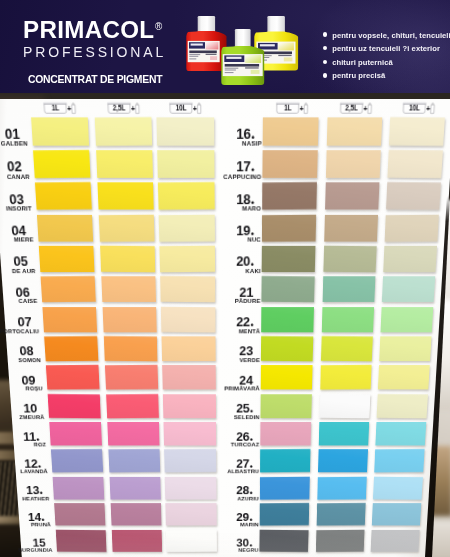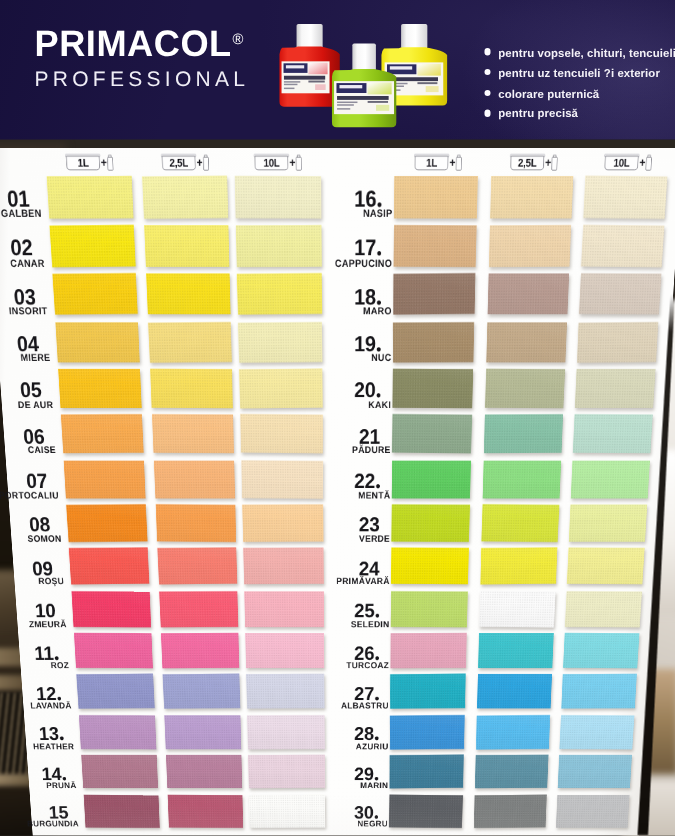--- a/index.html
+++ b/index.html
@@ -544,24 +544,25 @@
         <div class="sw-gl"></div>
       </div>
 <div class="rowlabel" style="left:195.80px;top:432.90px;width:70.00px;"><span class="rnum">30</span><span class="rmark">•</span><div class="rname" style="transform:translateX(7.2px);">NEGRU</div></div>
 <div class="sheet-shade"></div>
 </div>
 <div class="card-edge-r"></div>
 <div class="header">
 <div class="hdr-glow"></div>
 <div class="brand"><span>PRIMACOL</span><span class="reg">®</span></div>
 <div class="subtitle">PROFESSIONAL</div>
+<div class="tagline">CONCENTRAT DE PIGMENT</div>
 <div class="bullets">
 <div class="bullet"><span class="dot"></span><span>pentru vopsele, chituri, tencuieli</span></div>
 <div class="bullet"><span class="dot"></span><span>pentru uz tencuieli ?i exterior</span></div>
-<div class="bullet"><span class="dot"></span><span>colorare puternică</span></div>
+<div class="bullet"><span class="dot"></span><span>chituri puternică</span></div>
 <div class="bullet"><span class="dot"></span><span>pentru precisă</span></div>
 </div>
 <svg class="bottle" width="40.8" height="55.1" viewBox="0 0 40.8 55.1" style="left:186.0px;top:16.1px;">
         <defs>
           <linearGradient id="bottleredB" x1="0" y1="0" x2="1" y2="0">
             <stop offset="0" stop-color="#d4120c"></stop>
             <stop offset="0.13" stop-color="#ee3123"></stop>
             <stop offset="0.42" stop-color="#ee3123"></stop>
             <stop offset="0.72" stop-color="#d4120c"></stop>
             <stop offset="1" stop-color="#9c0a06"></stop>

